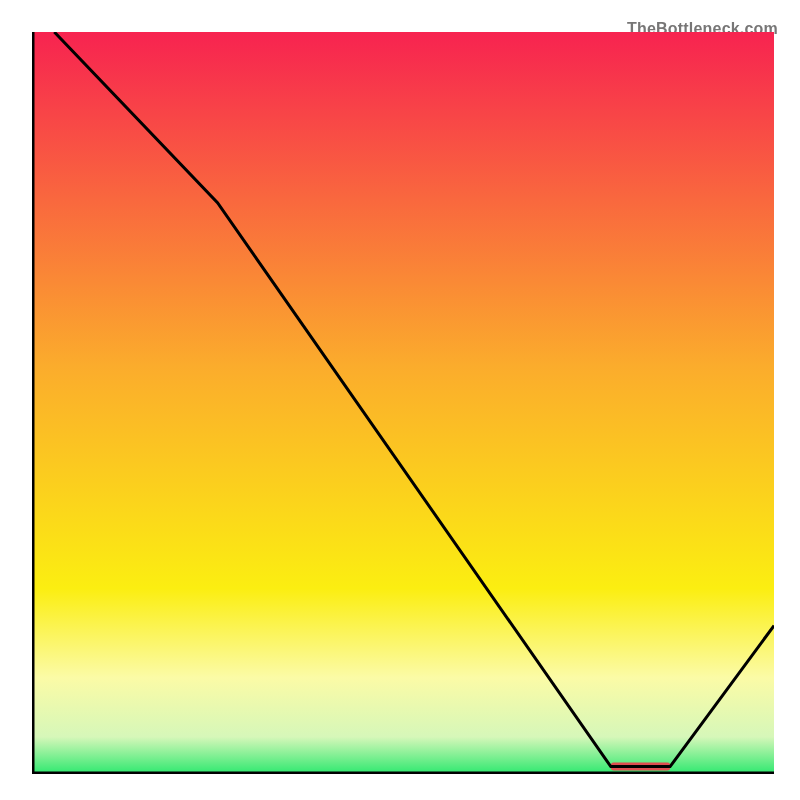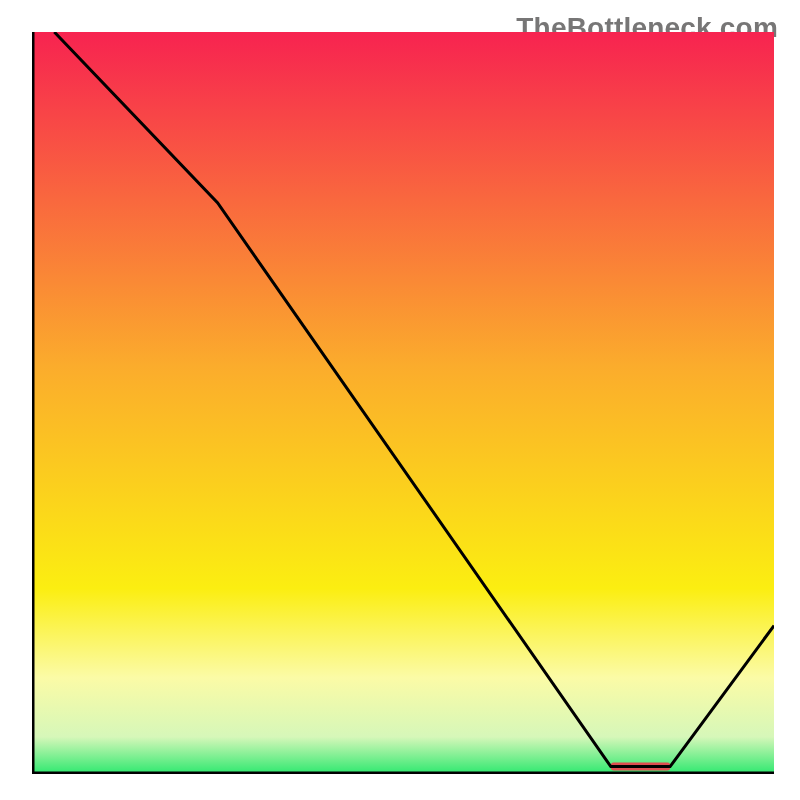--- a/index.html
+++ b/index.html
@@ -10,23 +10,23 @@
     background: #ffffff;
     font-family: Arial, Helvetica, sans-serif;
   }
   .container {
     position: relative;
     width: 800px;
     height: 800px;
   }
   .watermark {
     position: absolute;
-    top: 12px;
+    top: 20px;
     right: 22px;
-    font-size: 28px;
+    font-size: 16px;
     font-weight: bold;
     color: #777676;
     letter-spacing: 0.2px;
   }
   .chart-area {
     position: absolute;
     left: 32px;
     top: 32px;
     width: 742px;
     height: 742px;

